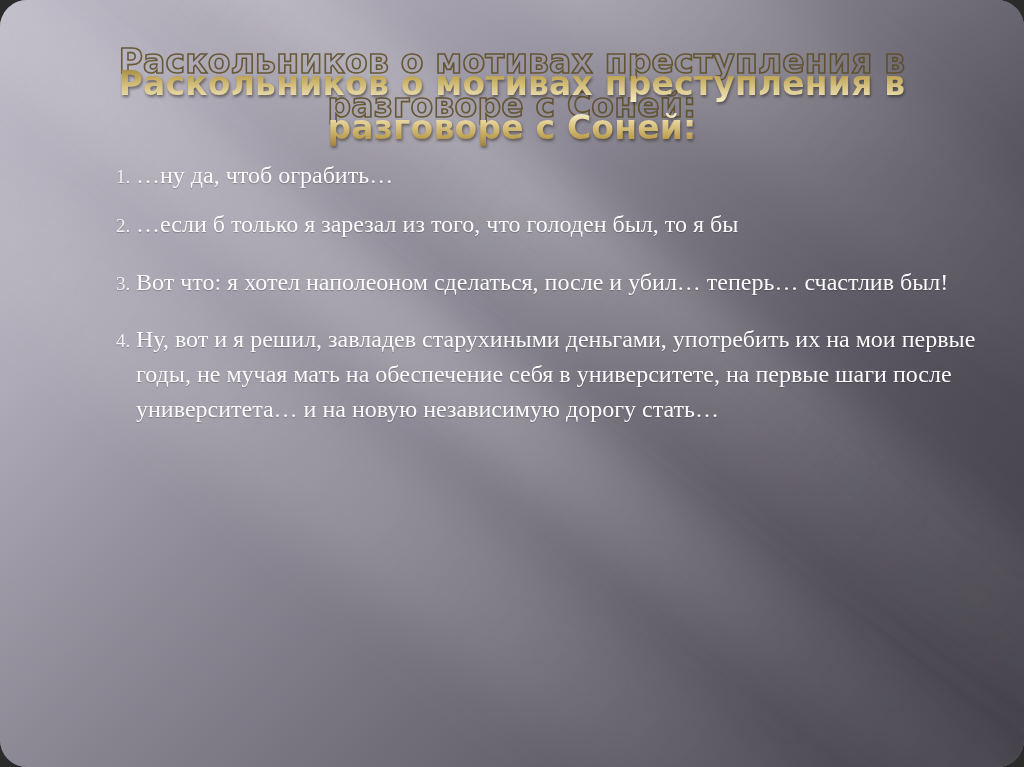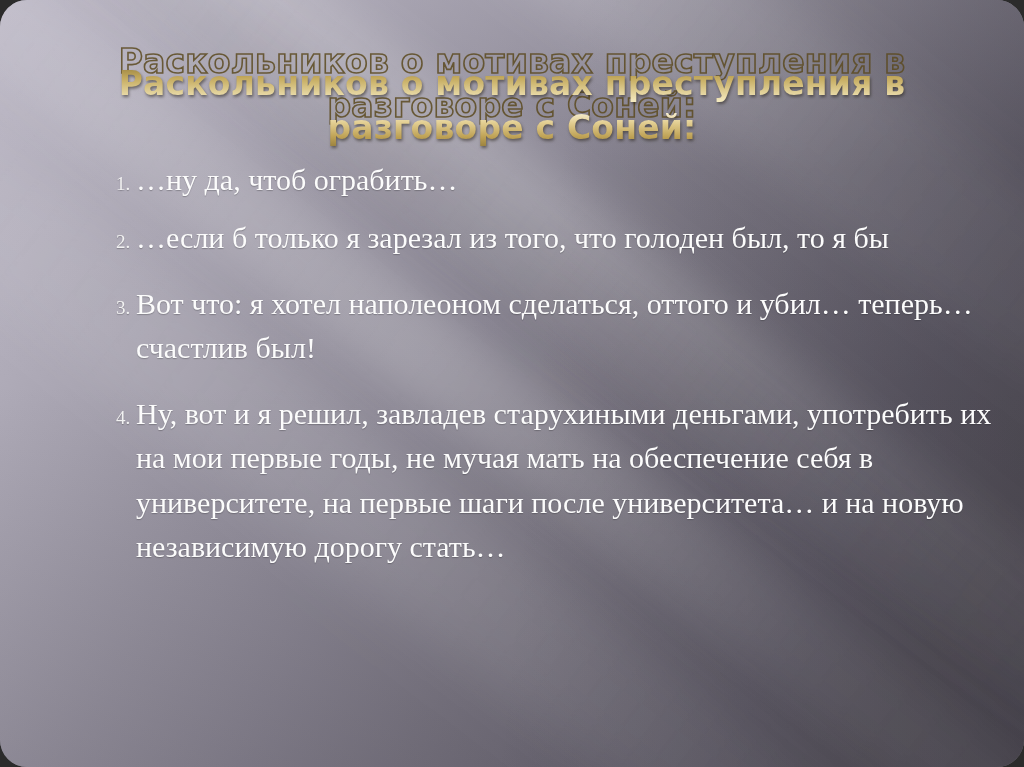--- a/index.html
+++ b/index.html
@@ -178,21 +178,21 @@
     position: absolute;
     left: 78px;
     top: 158px;
     width: 890px;
     margin: 0;
     padding: 0 0 0 57px;
     list-style: decimal outside;
     color: #ffffff;
   }
   ol.bullets > li {
-    font-size: 30px;
+    font-size: 24px;
     line-height: 1.47;
     margin: 0 0 14px 0;
     padding: 0;
     color: #fcfcfc;
     text-shadow: 0 1px 1px rgba(30,28,34,0.28);
   }
   ol.bullets > li::marker {
     font-size: 19px;
     color: #f2f2f2;
   }
@@ -226,21 +226,21 @@
 разговоре с Соней:</h1>
 
     <ol class="bullets">
       <li>
         <span class="li-text">…ну да, чтоб ограбить…</span>
       </li>
       <li class="gap-lg">
         <span class="li-text">…если б только я зарезал из того, что голоден был, то я бы</span>
       </li>
       <li class="gap-lg">
-        <span class="li-text"> Вот что: я хотел наполеоном сделаться, оттого и убил… теперь… счастлив был!</span>
+        <span class="li-text"> Вот что: я хотел наполеоном сделаться, после и убил… теперь… счастлив был!</span>
       </li>
       <li>
         <span class="li-text">Ну, вот и я решил, завладев старухиными деньгами, употребить их на мои первые годы, не мучая мать на обеспечение себя в университете, на первые шаги после университета… и на новую независимую дорогу стать…</span>
       </li>
     </ol>
 
   </div>
 </div>
 
 </body></html>

